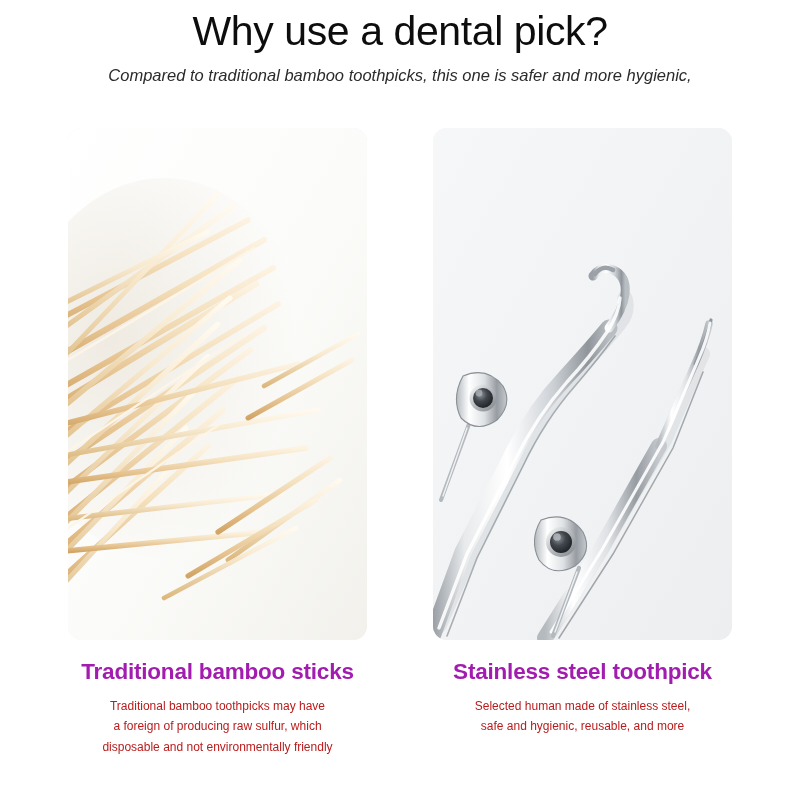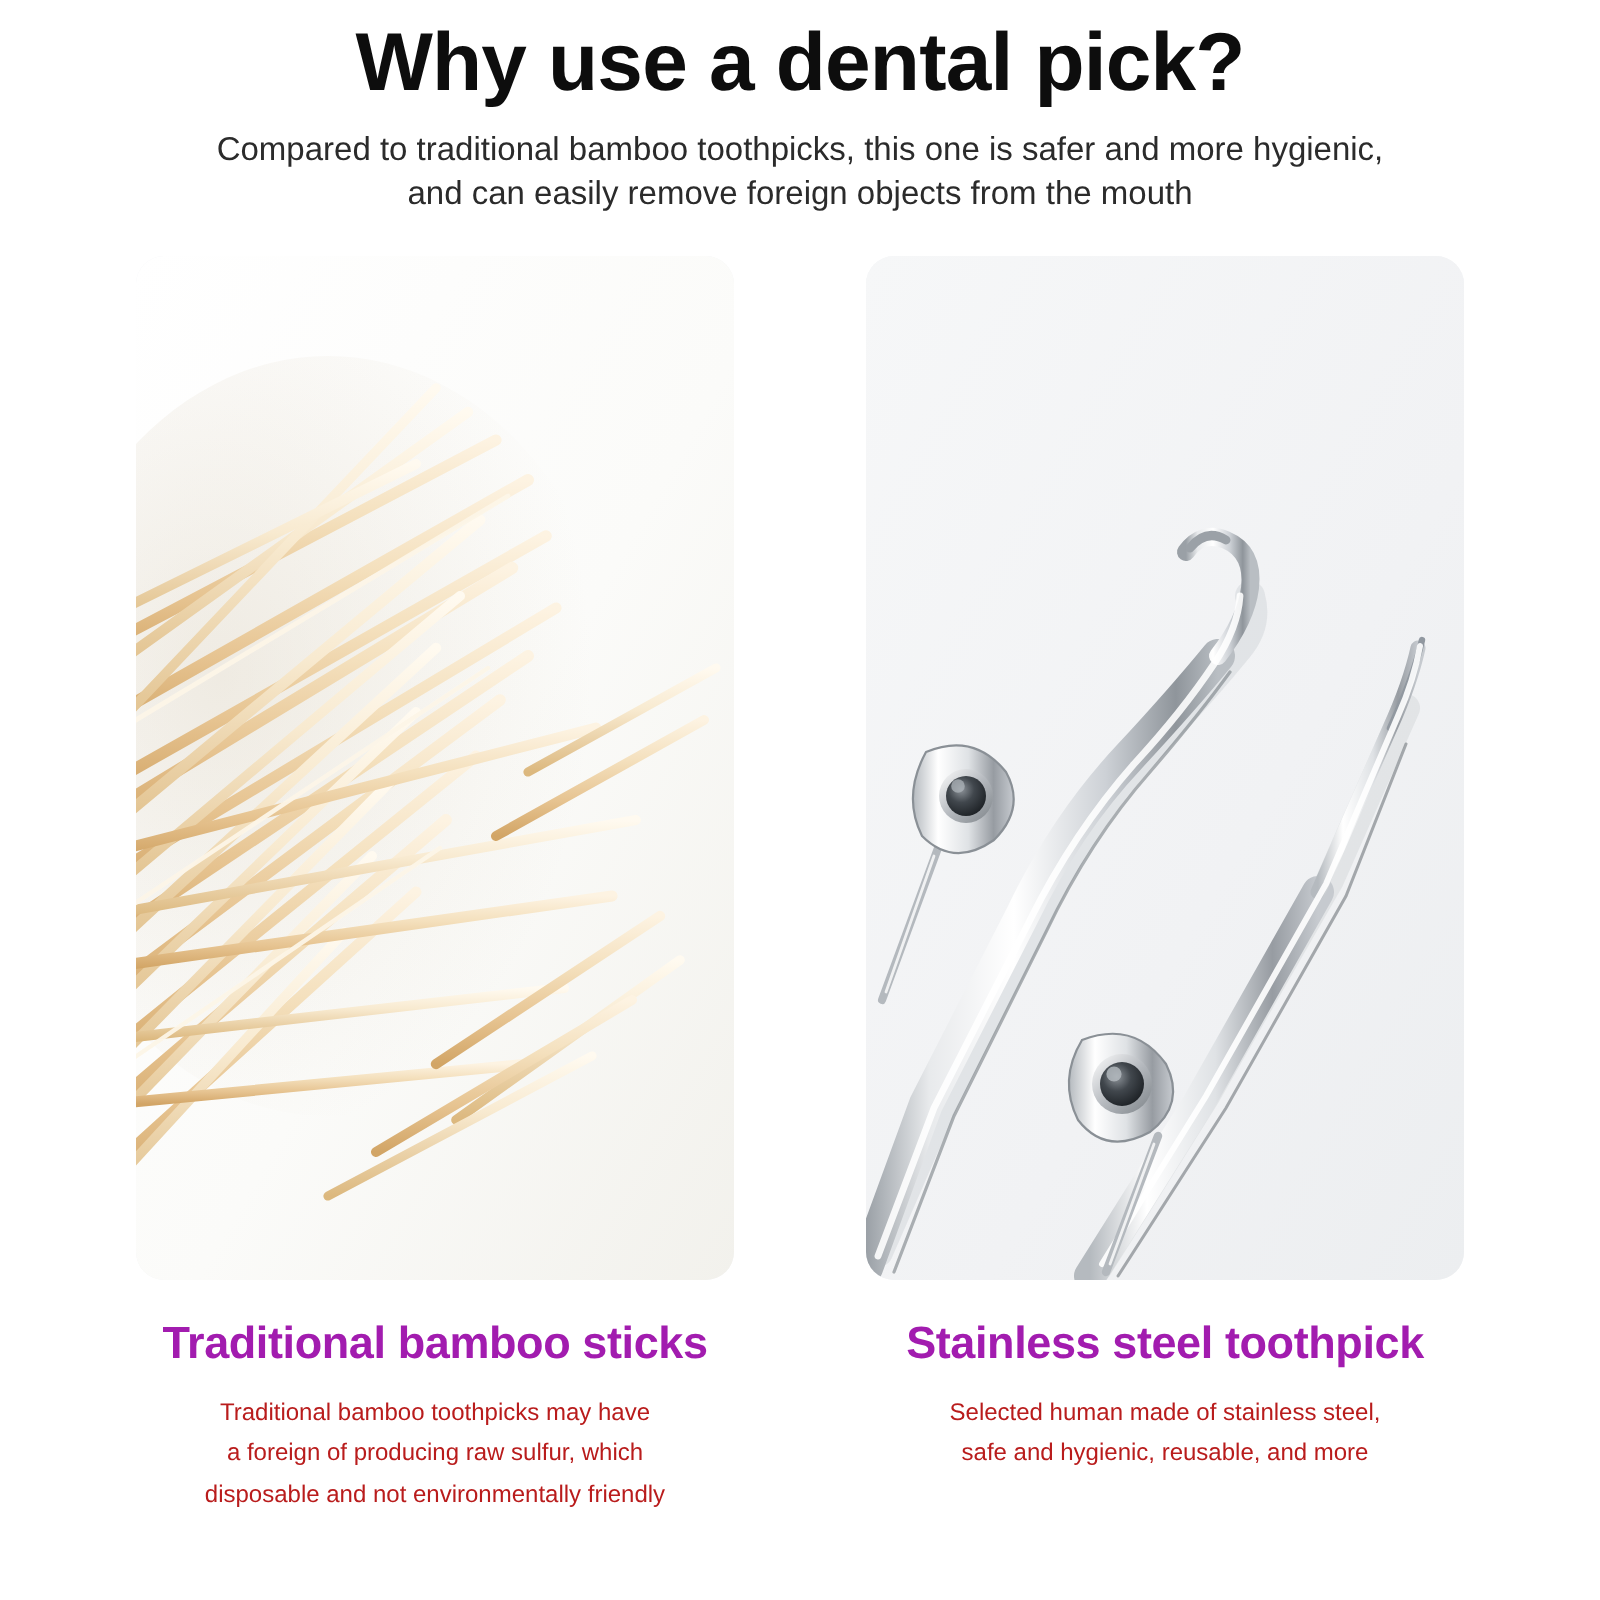--- a/index.html
+++ b/index.html
@@ -21,36 +21,36 @@
     position: absolute;
     top: 0;
     left: 0;
     width: 800px;
     text-align: center;
   }
   .page-title {
     margin: 0;
     padding-top: 11px;
     font-size: 41px;
-    font-weight: bold;
+    font-weight: normal;
     letter-spacing: -0.4px;
     color: #0d0d0d;
     line-height: 1.0;
   }
   .page-subtitle {
     margin: 0;
     padding-top: 12px;
     font-size: 16.5px;
     line-height: 22px;
     color: #2b2b2b;
     width: 660px;
     margin-left: auto;
     margin-right: auto;
   }
-  .page-subtitle .sub-line { display: block; }
+  .page-subtitle .sub-line { display: block; font-style: italic; }
 
   
   .compare {
     position: absolute;
     top: 128px;
     left: 0;
     width: 800px;
     display: flex;
     justify-content: center;
     gap: 66px;
@@ -92,21 +92,20 @@
   }
   .caption-body .body-line { display: block; }
 </style>
 </head>
 <body>
 
 <div class="header">
   <h1 class="page-title">Why use a dental pick?</h1>
   <p class="page-subtitle">
     <span class="sub-line">Compared to traditional bamboo toothpicks, this one is safer and more hygienic,</span>
-    <span class="sub-line">and can easily remove foreign objects from the mouth</span>
   </p>
 </div>
 
 <div class="compare">
 
   <div class="column">
     <div class="photo-card">
       <svg viewBox="0 0 299 512" preserveAspectRatio="none">
         <defs>
           <linearGradient id="bgBamboo" x1="0" y1="0" x2="1" y2="1">

